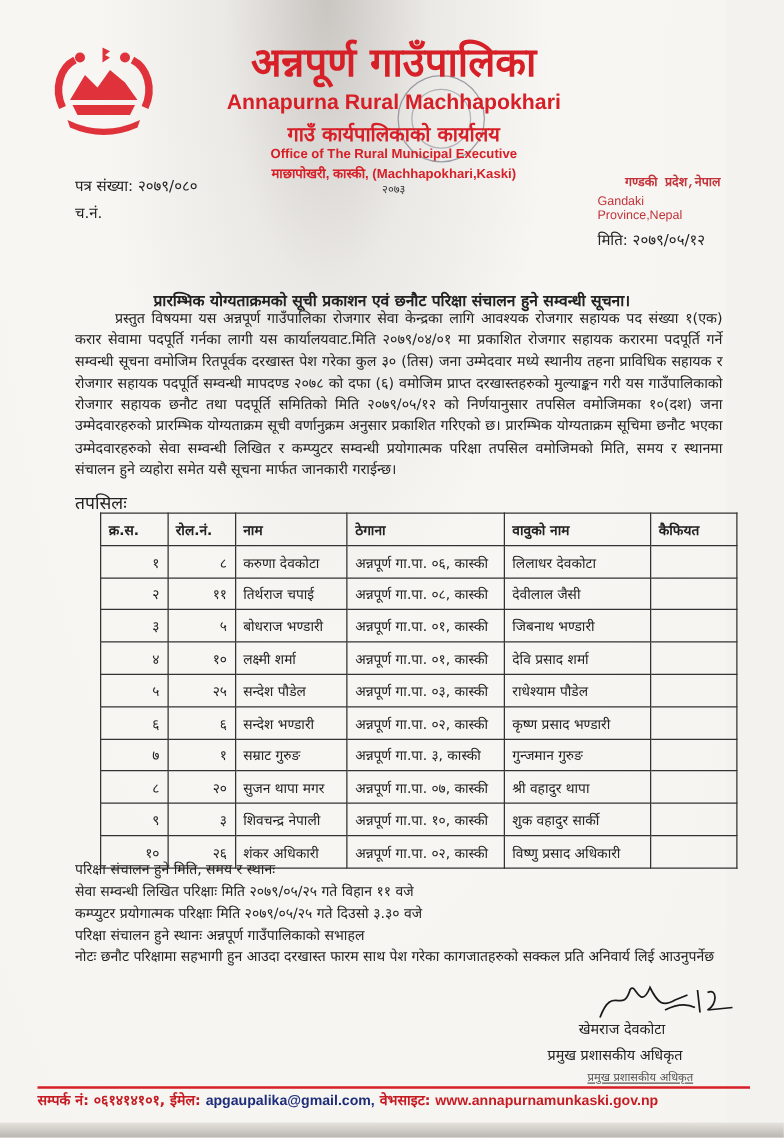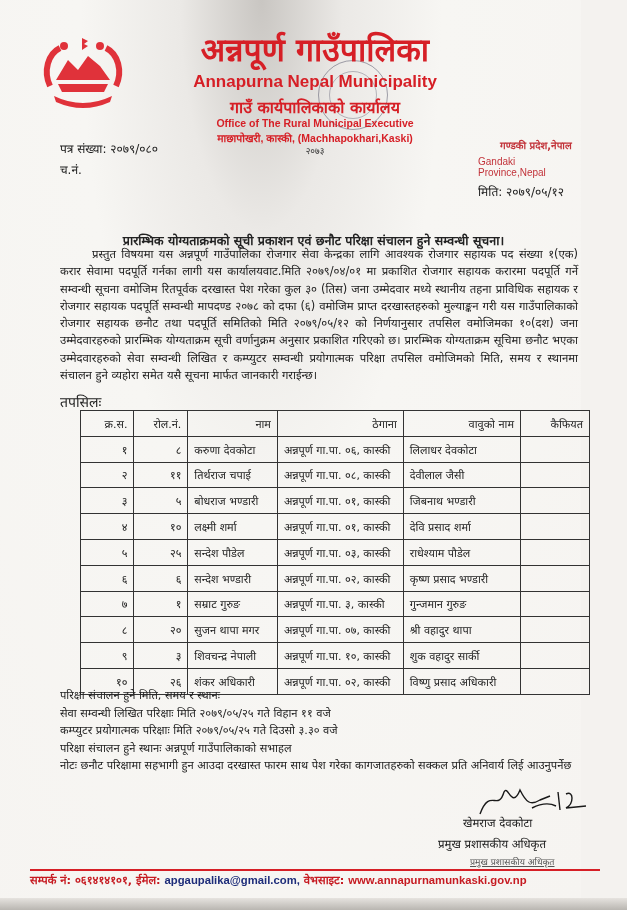--- a/index.html
+++ b/index.html
@@ -25,36 +25,36 @@
   .stamp {
     position: absolute; left: 318px; top: 60px; width: 68px; height: 68px;
     border: 1.5px solid rgba(90,90,110,0.55); border-radius: 50%;
   }
   .stamp::after {
     content: ""; position: absolute; left: 10px; top: 10px; width: 46px; height: 46px;
     border: 1px solid rgba(90,90,110,0.4); border-radius: 50%;
   }
   .ref { position: absolute; left: 60px; font-size: 12px; color: #222; }
   .ref1 { top: 140px; } .ref2 { top: 161px; }
-  .prov-np { position: absolute; left: 500px; top: 138px; font-size: 10px; color: #c2333a; font-weight: bold; }
+  .prov-np { position: absolute; left: 500px; top: 138px; font-size: 10px; color: #c2333a; font-weight: bold; font-family: Liberation Mono, monospace; }
   .prov-en { position: absolute; left: 478px; top: 156px; font-size: 10px; color: #c2333a; font-family: "Liberation Sans", sans-serif; }
   .date { position: absolute; left: 478px; top: 183px; font-size: 12px; }
   .subject { position: absolute; left: 0; width: 627px; top: 218px; text-align: center; font-size: 12.5px; font-weight: bold; margin-top: 14px; }
   .body-text {
     position: absolute; left: 60px; top: 246px; width: 518px;
     font-size: 11.4px; line-height: 17.3px; text-align: justify;
   }
   .body-text p { margin: 0; text-indent: 32px; }
   .tapsil { position: absolute; left: 60px; top: 392px; font-size: 14px; }
   table.list {
     position: absolute; left: 80px; top: 410px; width: 510px;
     border-collapse: collapse; font-size: 11px;
   }
   table.list th, table.list td { border: 1px solid #333; height: 24.8px; padding: 0 6px; }
-  table.list th { font-weight: normal; text-align: right; margin-left: 16px; }
+  table.list th { font-weight: bold; text-align: left; margin-left: 16px; }
   table.list td.num { text-align: right; }
   .c1 { width: 42px; } .c2 { width: 42px; } .c3 { width: 80px; } .c4 { width: 120px; } .c5 { width: 110px; } .c6 { width: 58px; }
   .exam { position: absolute; left: 60px; top: 687px; font-size: 11.2px; line-height: 17.5px; }
   .signature { position: absolute; left: 470px; top: 782px; width: 120px; height: 40px; }
   .signer { position: absolute; left: 463px; top: 815px; font-size: 11.5px; }
   .signer-title { position: absolute; left: 438px; top: 836px; font-size: 11.5px; }
   .signer-title2 { position: absolute; left: 470px; top: 855px; font-size: 9px; color: #555; text-decoration: underline; }
   .footer-rule { position: absolute; left: 30px; top: 869px; width: 570px; height: 2px; background: #d61f26; }
   .footer { position: absolute; left: 30px; top: 872px; width: 580px; font-size: 11.3px; color: #c61b22; font-weight: bold; white-space: nowrap; }
   .footer .lbl { color: #c61b22; }
@@ -73,21 +73,21 @@
     <path d="M20,48 L70,48 L66,56 L24,56 Z" fill="#e0323a"></path>
     <path d="M16,60 Q45,74 74,60 L72,66 Q45,78 18,66 Z" fill="#e0323a"></path>
     <path d="M44,2 L44,14 L50,10 L46,8 L50,5 Z" fill="#e0323a"></path>
     <circle cx="26" cy="10" r="4" fill="#e0323a"></circle>
       <circle cx="62" cy="10" r="4" fill="#e0323a"></circle>
   </svg>
 
   <div class="stamp"></div>
 
   <div class="hdr h-np-title">अन्नपूर्ण गाउँपालिका</div>
-  <div class="hdr h-en-title">Annapurna Nepal Municipality</div>
+  <div class="hdr h-en-title">Annapurna Rural Machhapokhari</div>
   <div class="hdr h-en-office">Office of The Rural Municipal Executive</div>
   <div class="hdr h-np-office">गाउँ कार्यपालिकाको कार्यालय</div>
   <div class="hdr h-np-addr">माछापोखरी, कास्की, (Machhapokhari,Kaski)</div>
   <div class="hdr h-year">२०७३</div>
 
   <div class="ref ref1">पत्र संख्या: २०७९/०८०</div>
   <div class="ref ref2">च.नं.</div>
   <div class="prov-np">गण्डकी प्रदेश,नेपाल</div>
   <div class="prov-en">Gandaki Province,Nepal</div>
   <div class="date">मिति: २०७९/०५/१२</div>

